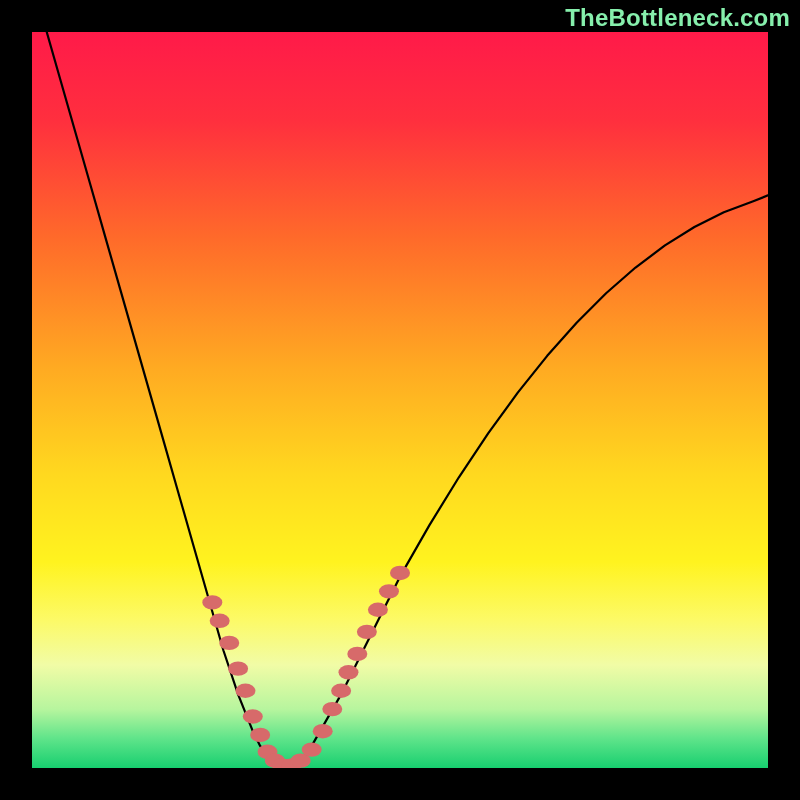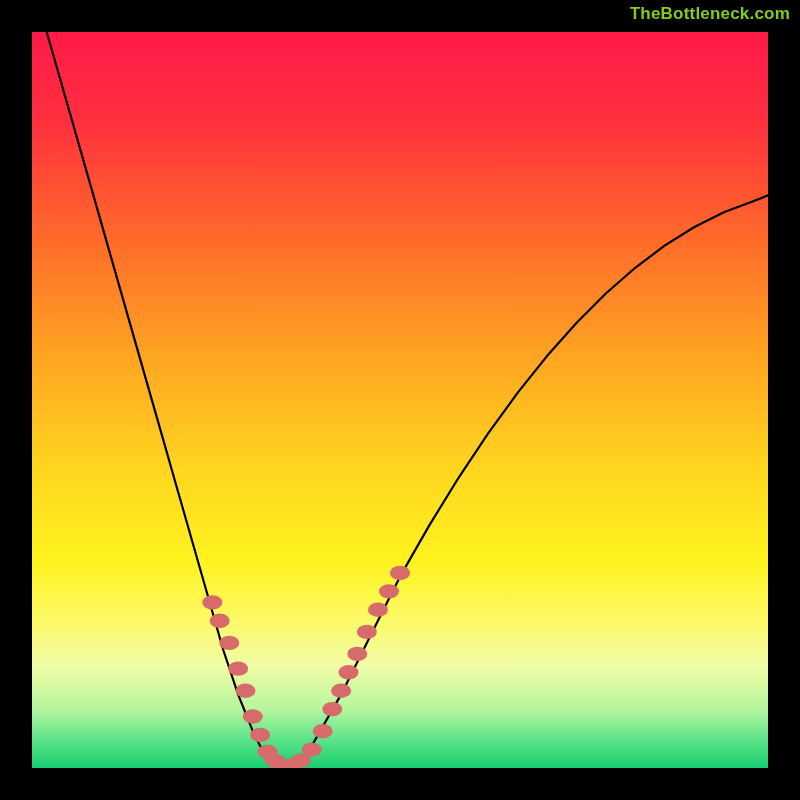--- a/index.html
+++ b/index.html
@@ -16,22 +16,22 @@
     top: 0;
     left: 0;
     width: 800px;
     height: 800px;
     background: #000;
   }
   .watermark {
     position: absolute;
     top: 4px;
     right: 10px;
-    color: #84cc16;
-    font-size: 17px;
+    color: #86efac;
+    font-size: 24px;
     font-weight: 600;
     letter-spacing: 0.2px;
     z-index: 50;
   }
   .plot-area {
     position: absolute;
     top: 32px;
     left: 32px;
     width: 736px;
     height: 736px;

